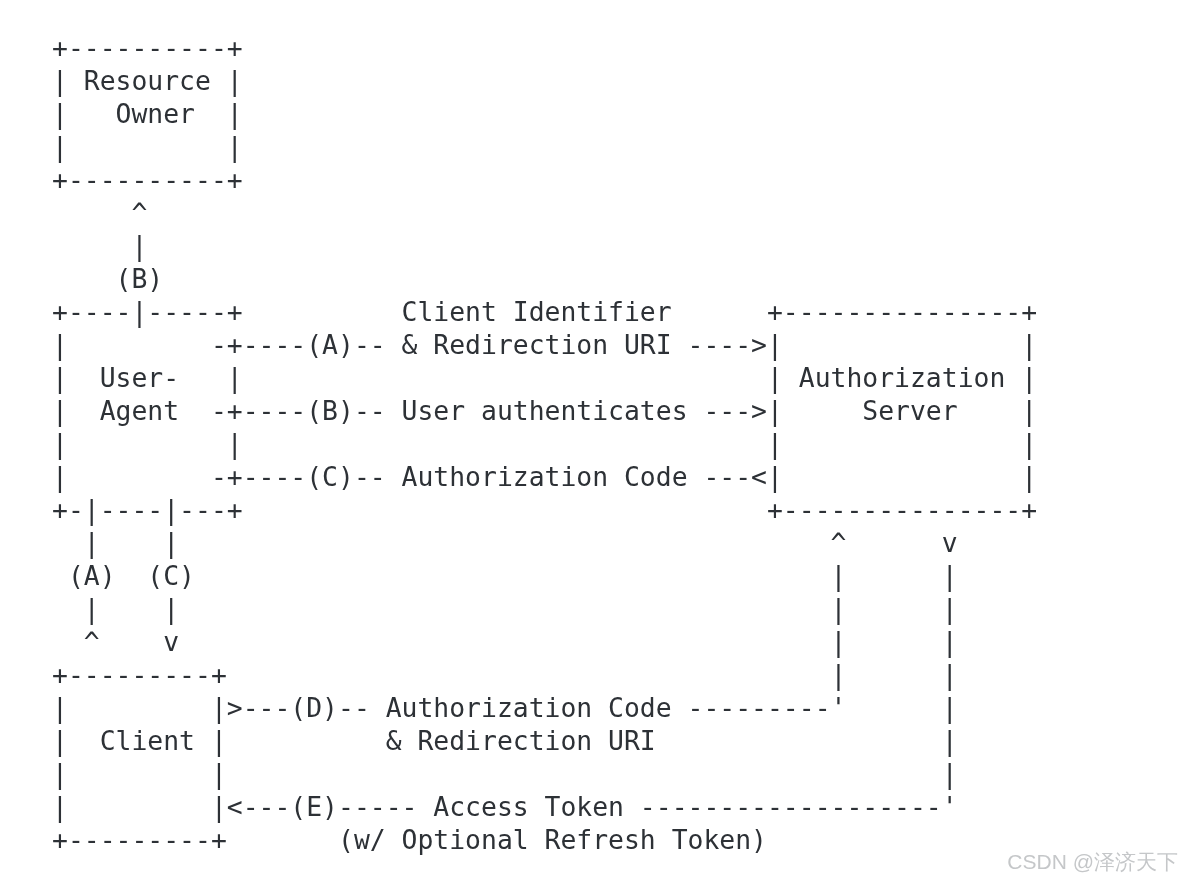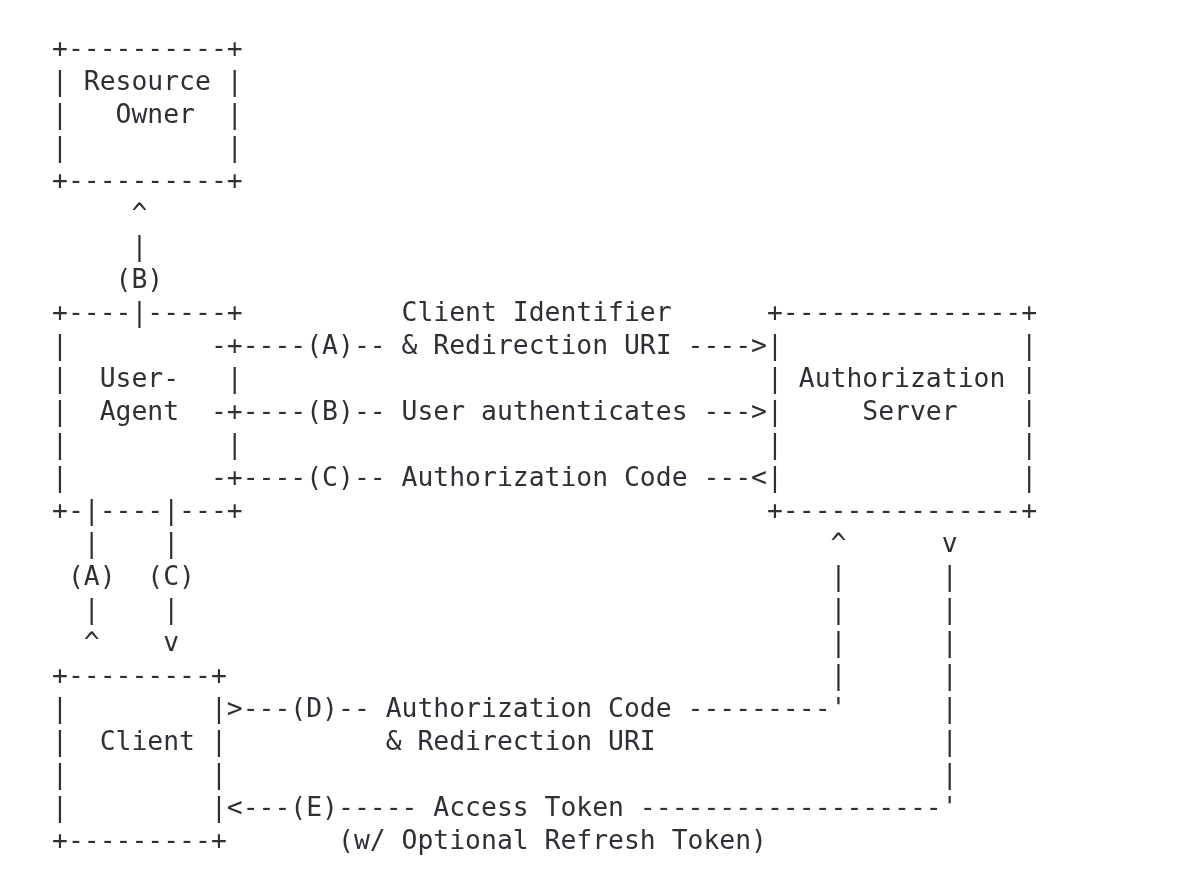--- a/index.html
+++ b/index.html
@@ -63,13 +63,14 @@
   |    |                                         ^      v
  (A)  (C)                                        |      |
   |    |                                         |      |
   ^    v                                         |      |
 +---------+                                      |      |
 |         |&gt;---(D)-- Authorization Code ---------'      |
 |  Client |          &amp; Redirection URI                  |
 |         |                                             |
 |         |&lt;---(E)----- Access Token -------------------'
 +---------+       (w/ Optional Refresh Token)</pre>
+  <div class="watermark">CSDN @泽济天下</div>
 </div>
 
 </body></html>

